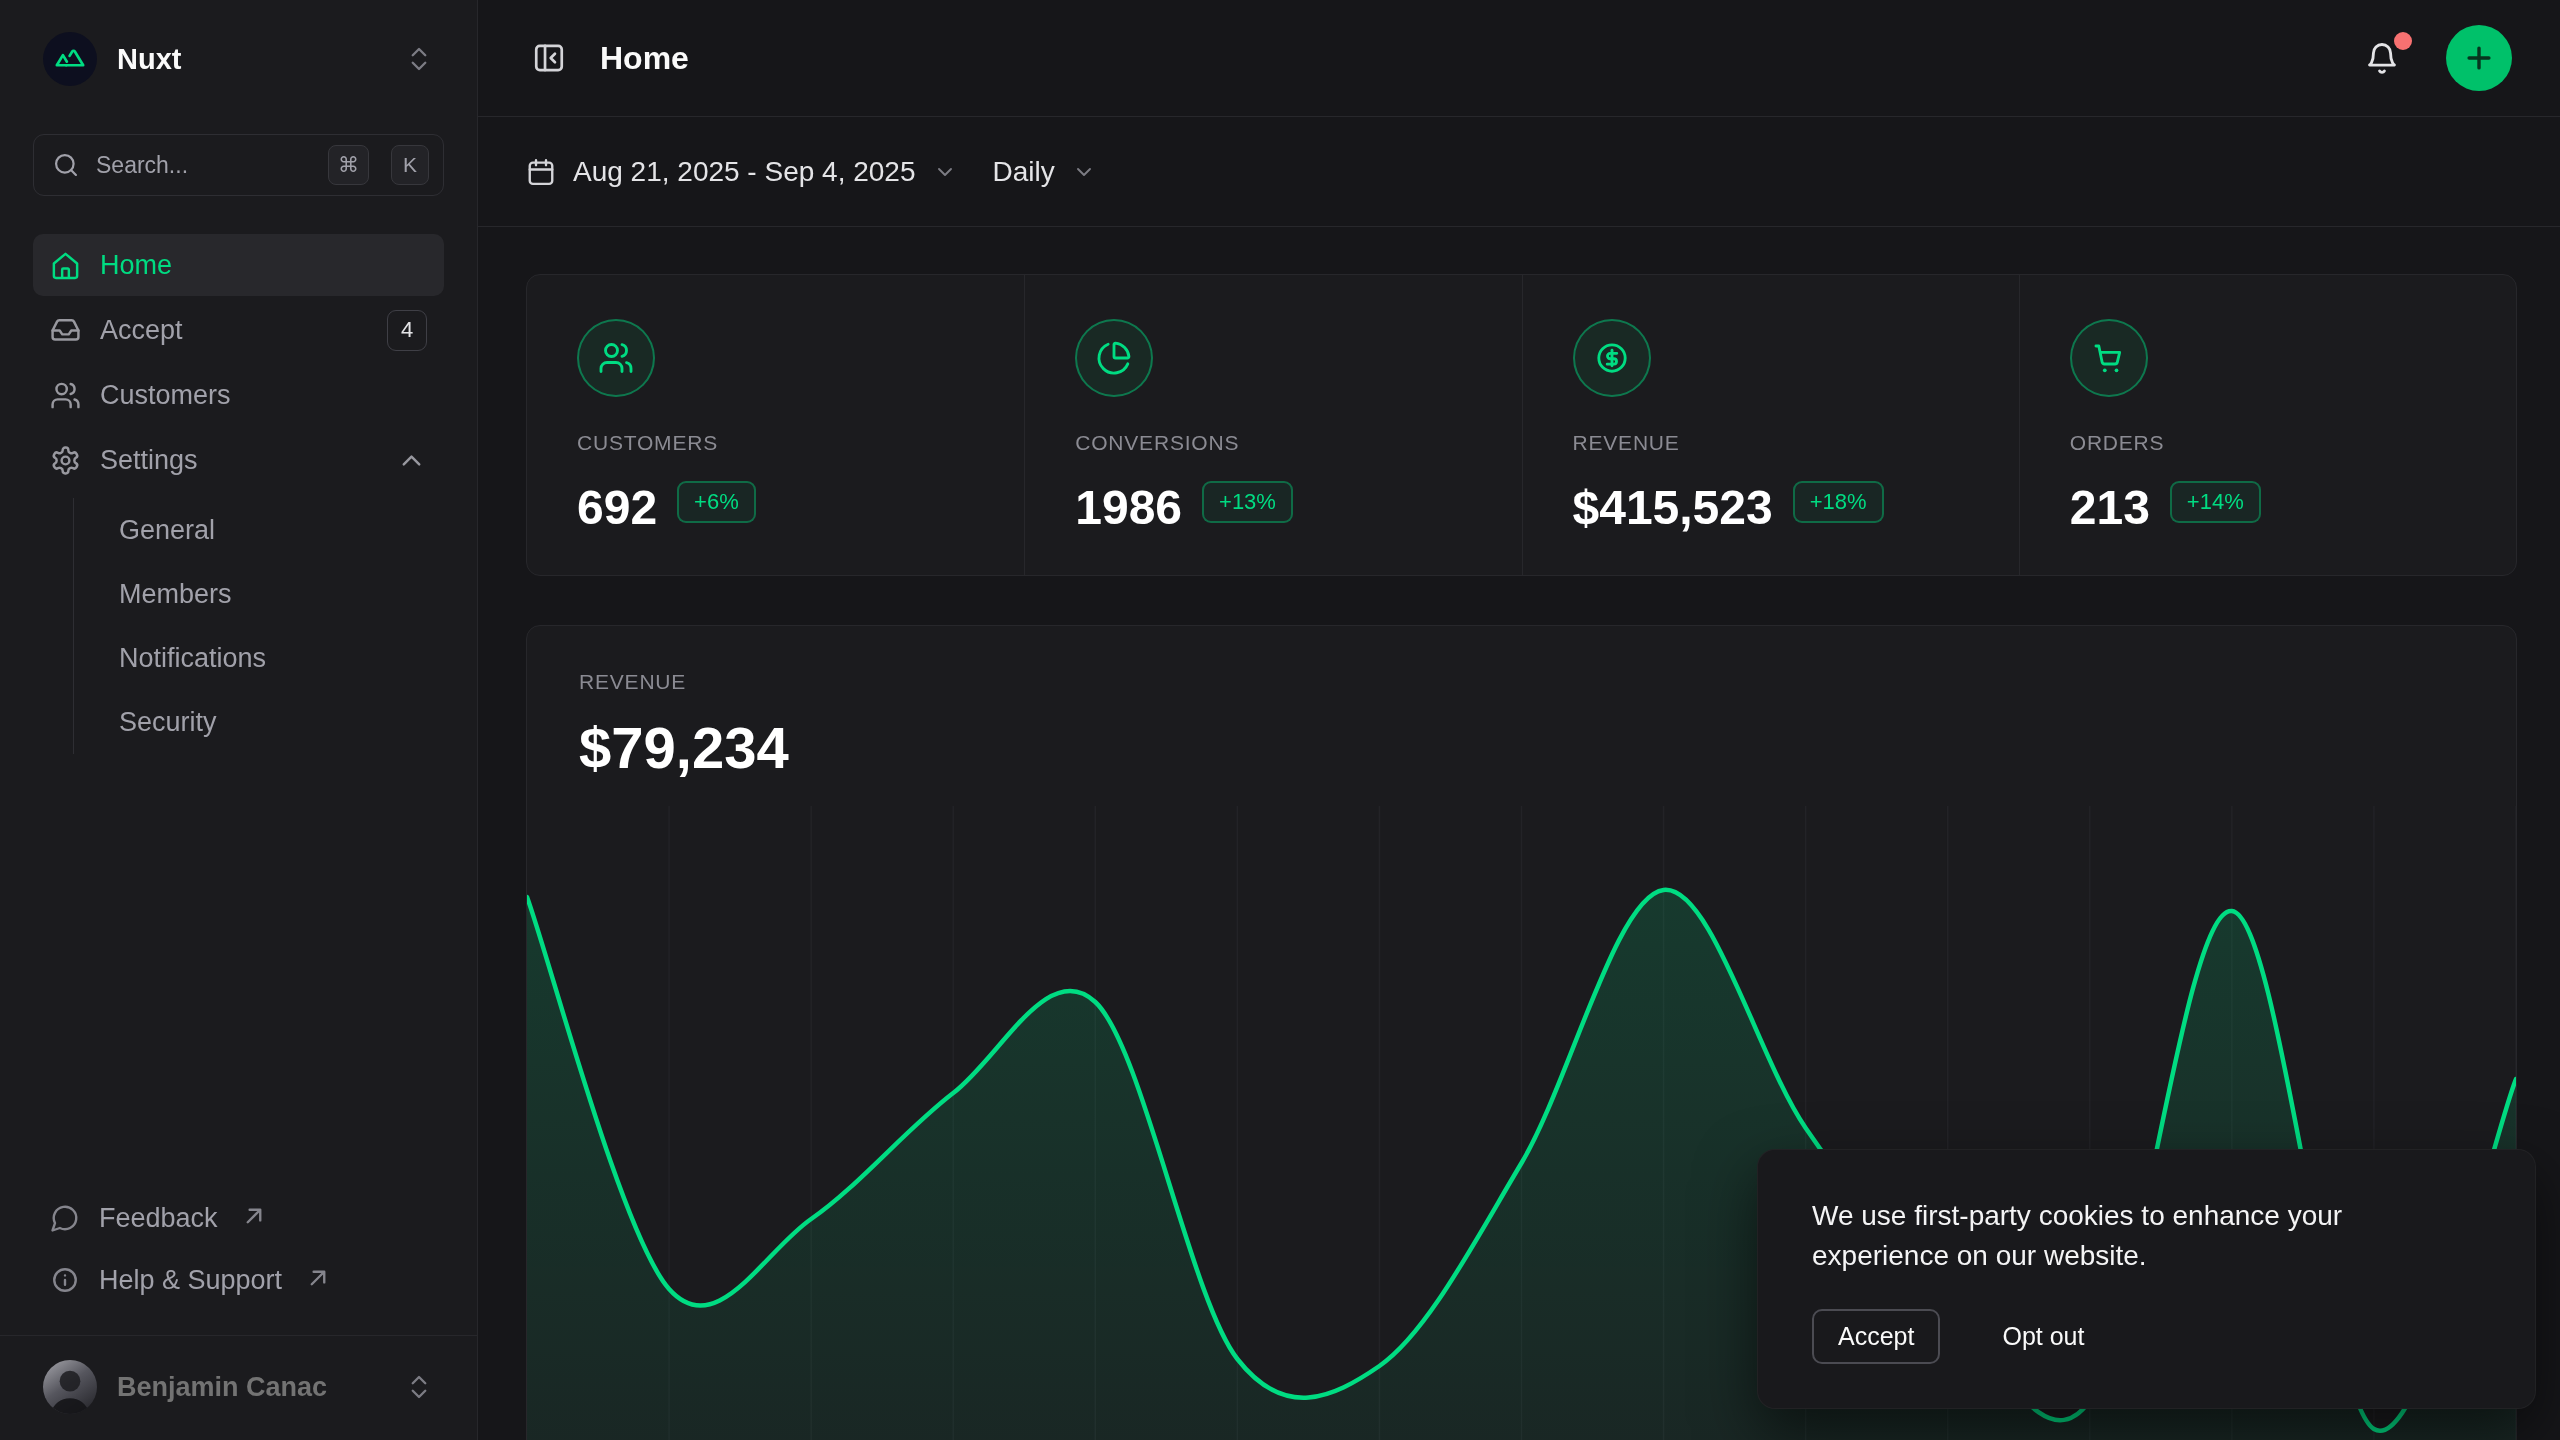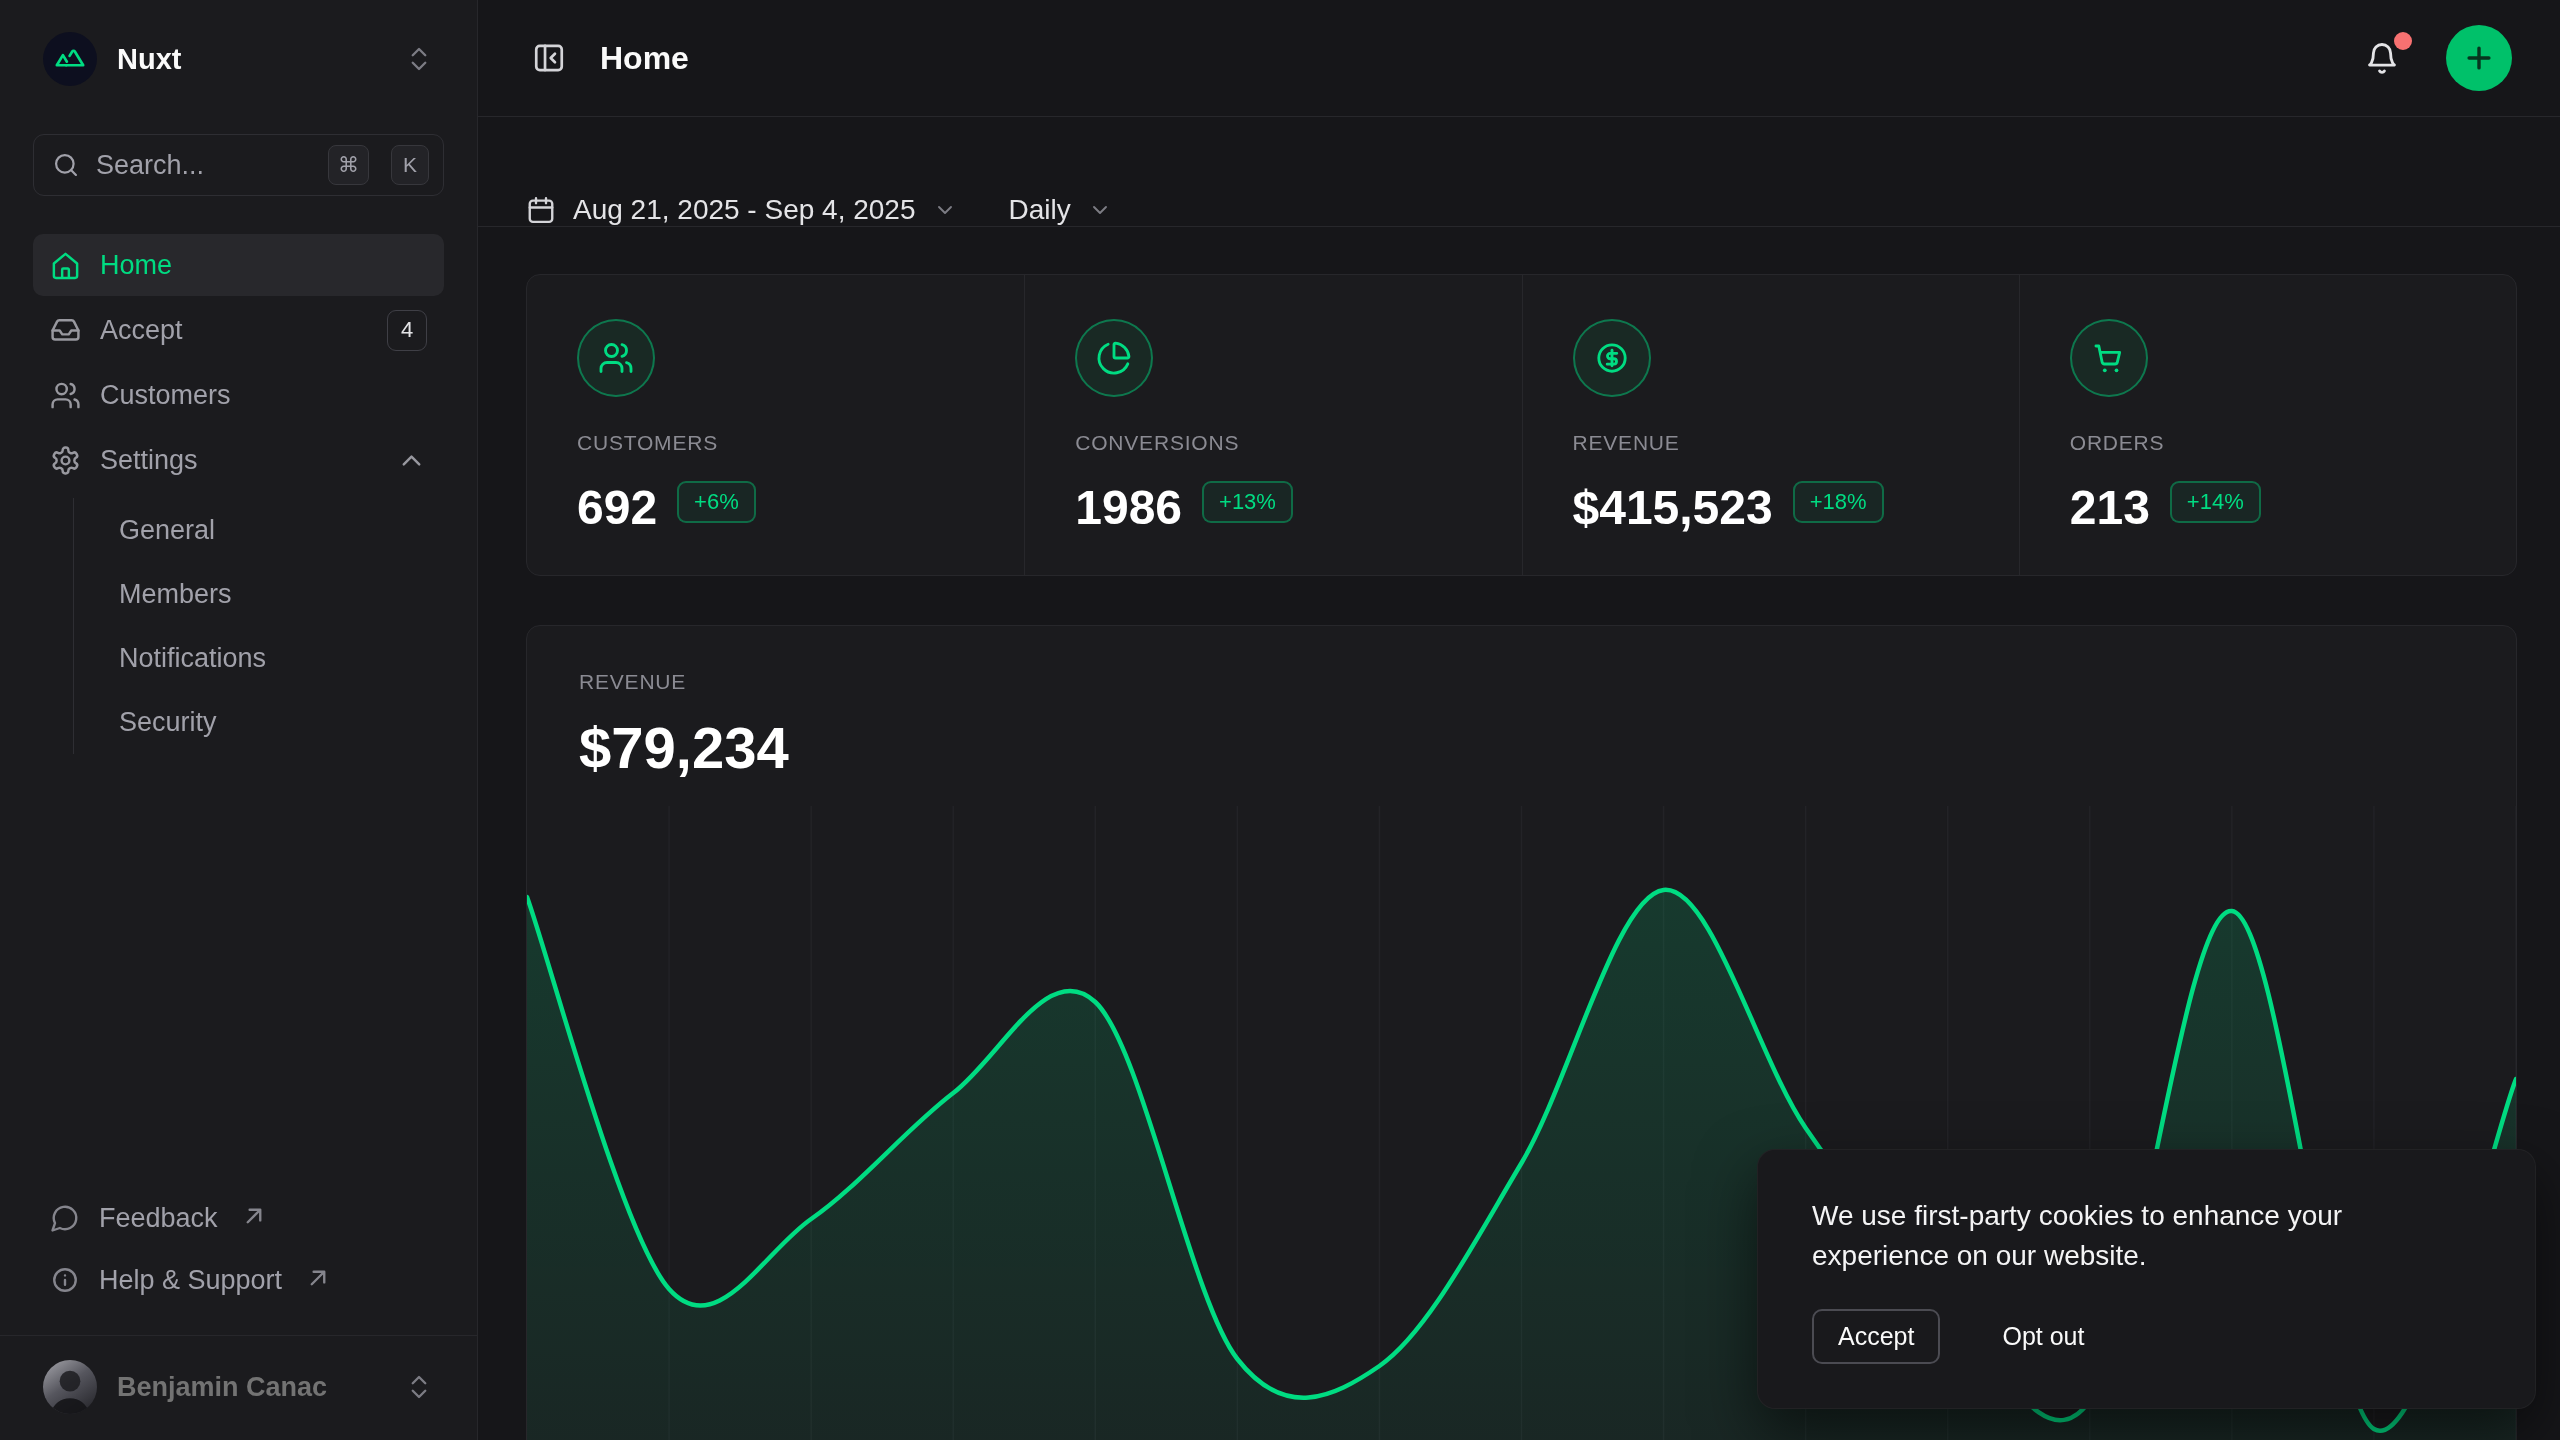--- a/index.html
+++ b/index.html
@@ -24,21 +24,21 @@
   .team-switcher{ display:flex; align-items:center; gap:20px; padding:10px 10px; border-radius:10px; cursor:pointer;}
   .logo-circle{ width:54px; height:54px; border-radius:50%; background:#0d0f1f; display:flex; align-items:center; justify-content:center;}
   .logo-circle .ic{ width:34px; height:34px; color:var(--accent);}
   .team-name{ font-size:29px; font-weight:600; color:#fafafa; flex:1;}
   .updown{ width:30px; height:30px; color:#7c7c84;}
 
   .searchbar{ margin-top:38px; height:62px; border:1px solid #2e2e33; border-radius:11px;
     display:flex; align-items:center; padding:0 14px 0 18px; gap:16px;}
   .searchbar .ic{ width:28px; height:28px; color:var(--muted); flex-shrink:0;}
   .searchbar input{ flex:1; background:transparent; border:none; outline:none; color:#d946ef;
-    font-size:27px; font-family:inherit; min-width:0;}
+    font-size:23px; font-family:inherit; min-width:0;}
   .searchbar input::placeholder{ color:var(--muted);}
   .kbd{ min-width:38px; height:40px; padding:0 9px; border-radius:8px; background:#232327; border:1px solid #37373c;
     color:var(--muted); font-size:21px; display:flex; align-items:center; justify-content:center; margin-left:6px;}
 
   .nav{ margin-top:38px; display:flex; flex-direction:column;}
   .nav-item{ height:62px; margin-bottom:3px; border-radius:10px; display:flex; align-items:center;
     gap:19px; padding:0 17px; color:var(--muted); font-size:27px; font-weight:500; cursor:pointer;}
   .nav-item .ic{ width:31px; height:31px; color:#98989f; flex-shrink:0;}
   .nav-item .lbl{ flex:1;}
   .nav-item.active{ background:#28282c; color:var(--accent);}
@@ -73,22 +73,22 @@
   .icon-btn .ic{ width:34px; height:34px;}
   .page-title{ font-size:32px; font-weight:700; color:#fafafa;}
   .topbar-right{ display:flex; align-items:center; gap:40px;}
   .bell-wrap{ position:relative;}
   .bell-wrap .ic{ width:36px; height:36px; color:#e4e4e7;}
   .noti-dot{ position:absolute; top:-2px; right:-6px; width:18px; height:18px; border-radius:50%; background:var(--dot);}
   .add-btn{ width:66px; height:66px; border-radius:50%; border:none; background:var(--accent-btn);
     display:flex; align-items:center; justify-content:center; cursor:pointer;}
   .add-btn .ic{ width:34px; height:34px; color:#07351f;}
 
-  .toolbar{ height:110px; border-bottom:1px solid var(--border); display:flex; align-items:flex-end;
-    gap:52px; padding:0 48px; flex-shrink:0;}
+  .toolbar{ height:110px; border-bottom:1px solid var(--border); display:flex; align-items:center;
+    gap:36px; padding:0 48px; flex-shrink:0;}
   .picker{ display:flex; align-items:center; gap:17px; background:none; border:none; cursor:pointer;
     color:#e4e4e7; font-size:28px; font-weight:500; font-family:inherit;}
   .picker .cal{ width:30px; height:30px; color:#d4d4d8;}
   .picker .chev{ width:24px; height:24px; color:#7c7c84;}
 
   .content{ flex:1; position:relative; padding:47px 43px 0 48px; overflow:hidden;}
 
   .stats-card{ border:1px solid var(--border); background:var(--surface); border-radius:14px;
     height:302px; display:grid; grid-template-columns:1fr 1fr 1fr 1fr; overflow:hidden;}
   .stat-cell{ padding:44px 50px; border-left:1px solid var(--border); display:flex; flex-direction:column;}

